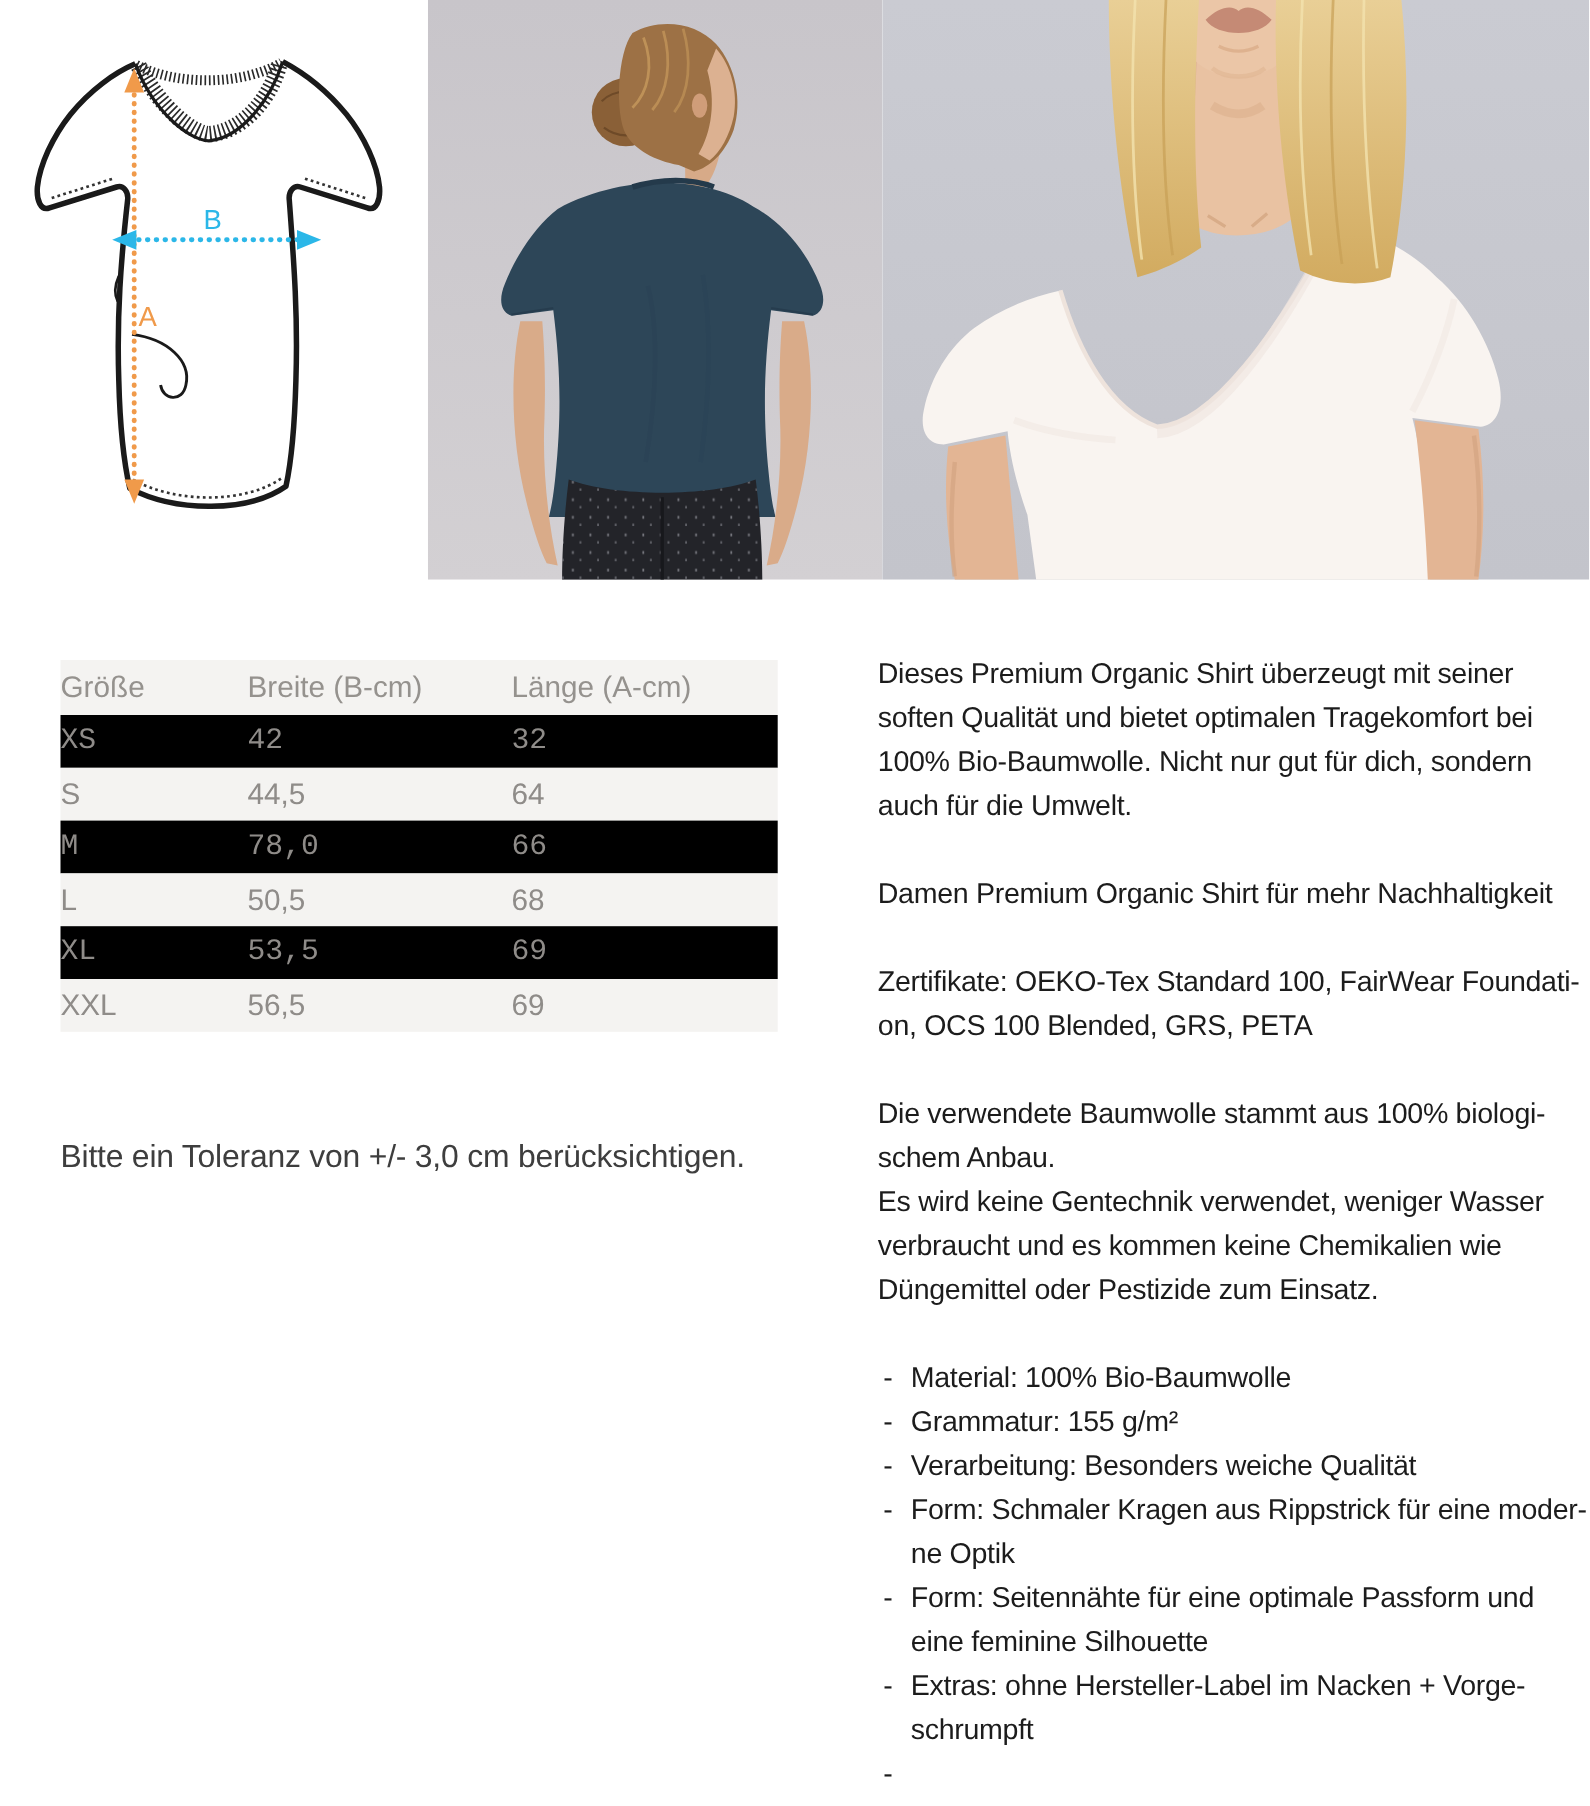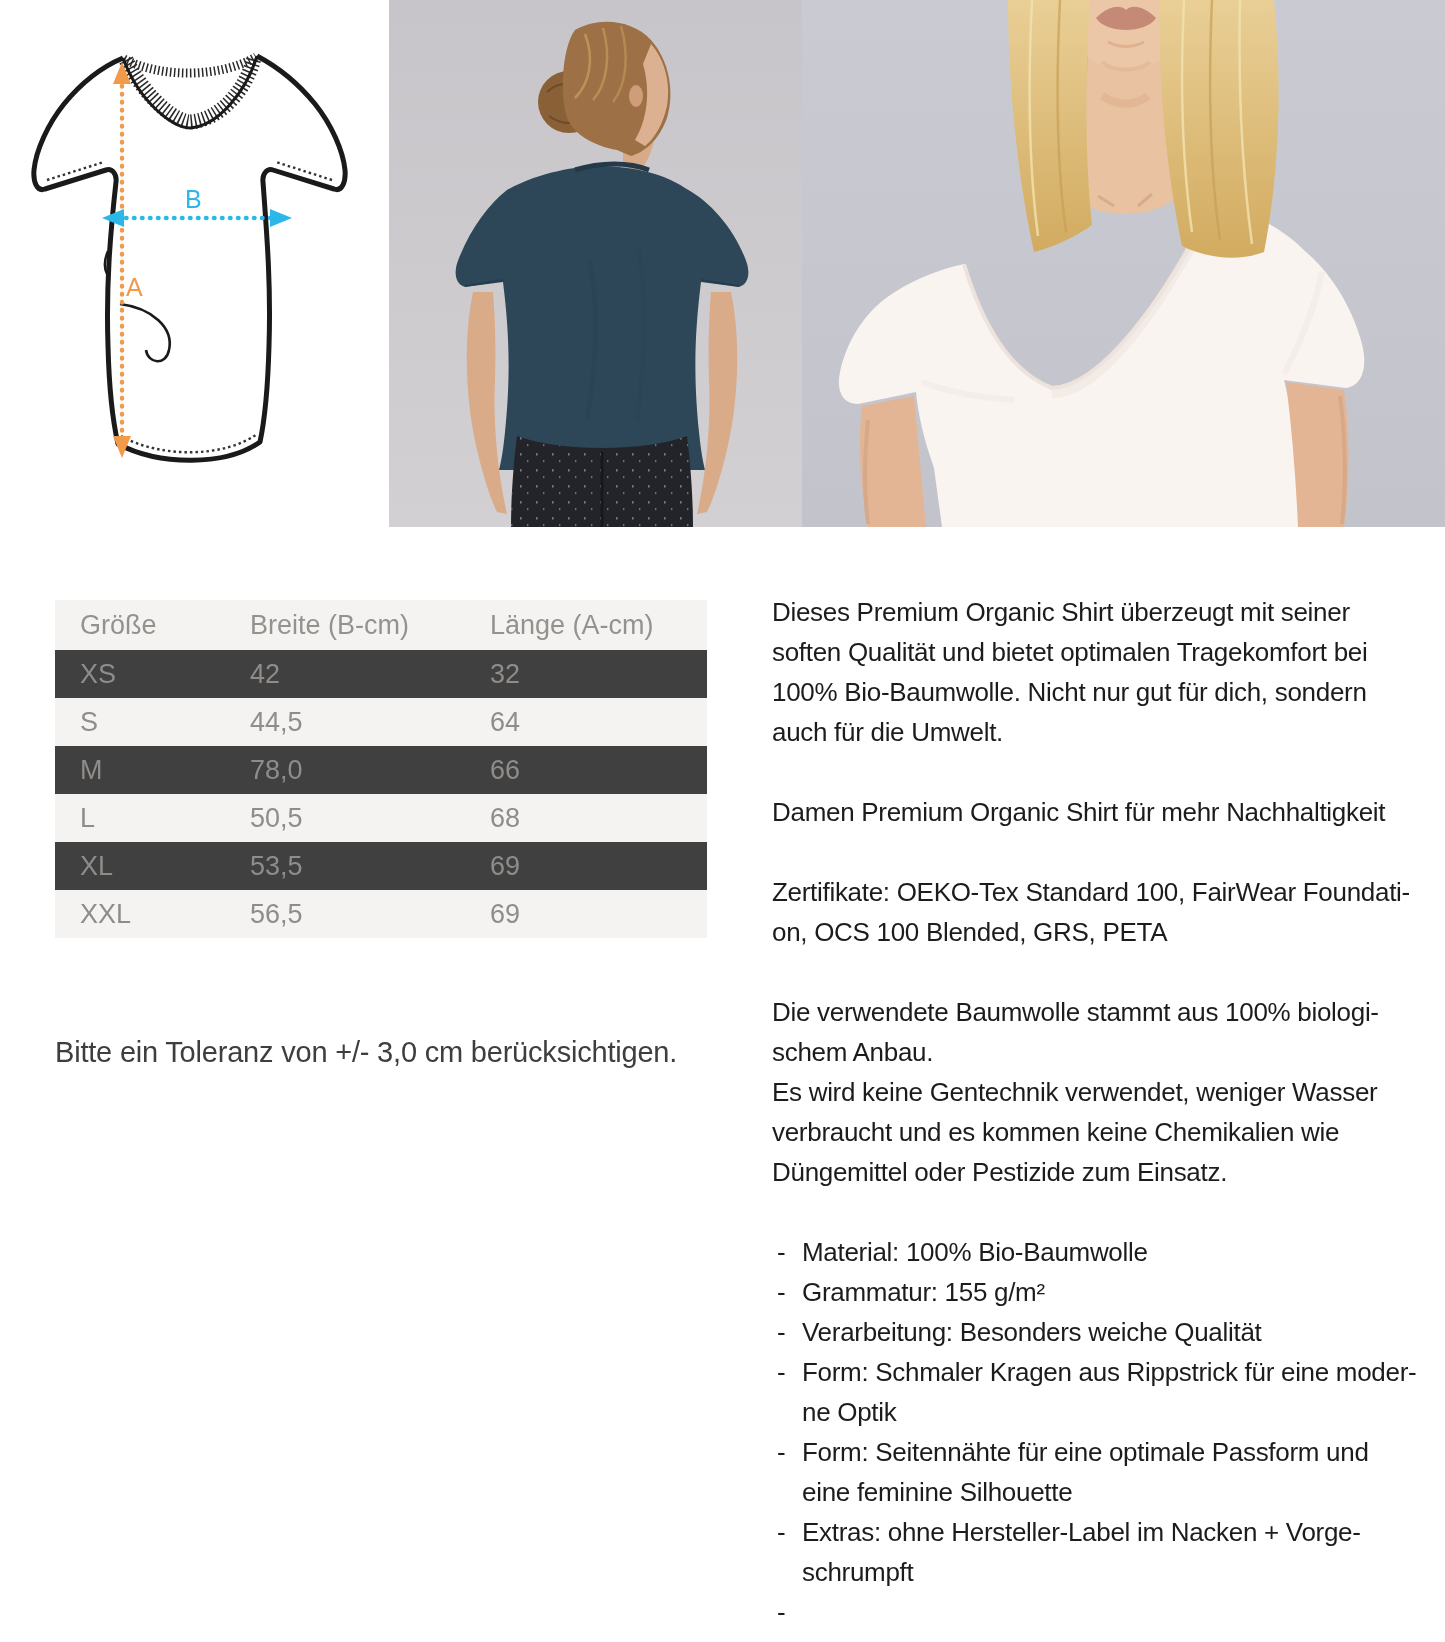--- a/index.html
+++ b/index.html
@@ -11,33 +11,33 @@
   }
 
   
   .diagram-wrap { position:absolute; left:20px; top:46px; width:340px; height:424px; }
   .photo-back   { position:absolute; left:389px; top:0; width:413px; height:527px; }
   .photo-front  { position:absolute; left:802px; top:0; width:643px; height:527px; }
   .diagram-wrap svg, .photo-back svg, .photo-front svg { display:block; width:100%; height:100%; }
 
   
   .size-table { position:absolute; left:55px; top:600px; width:652px; font-size:27px; color:#8f8c89; }
-  .t-row { display:flex; align-items:center; height:48px; padding-left:25px; background:#f4f3f1;justify-content:center; }
+  .t-row { display:flex; align-items:center; height:48px; background:#f4f3f1;justify-content:center; }
   .t-row.head { height:50px; color:#95928e; }
-  .t-row.dark { background:#404040; }
+  .t-row.dark { background:#000000;font-family:Liberation Mono, monospace; }
   .t-c1 { width:170px; } .t-c2 { width:240px; } .t-c3 { flex:1; }
 
   .tolerance {
     position:absolute; left:55px; top:1036px;
     font-size:29px; color:#3e3e3e; letter-spacing:-0.2px;
   }
 
   
   .description {
-    position:absolute; left:772px; top:592px; width:645px;
+    position:absolute; left:798px; top:592px; width:645px;
     font-size:26px; line-height:40px; color:#1c1c1c; letter-spacing:-0.3px;
   }
   .description p { margin:0 0 40px 0; white-space:pre; }
   .bullets { margin:40px 0 0 0; }
   .bullet { display:flex; }
   .b-marker { flex:0 0 30px; padding-left:5px; }
   .b-text { white-space:pre; }
 </style>
 </head>
 <body>

